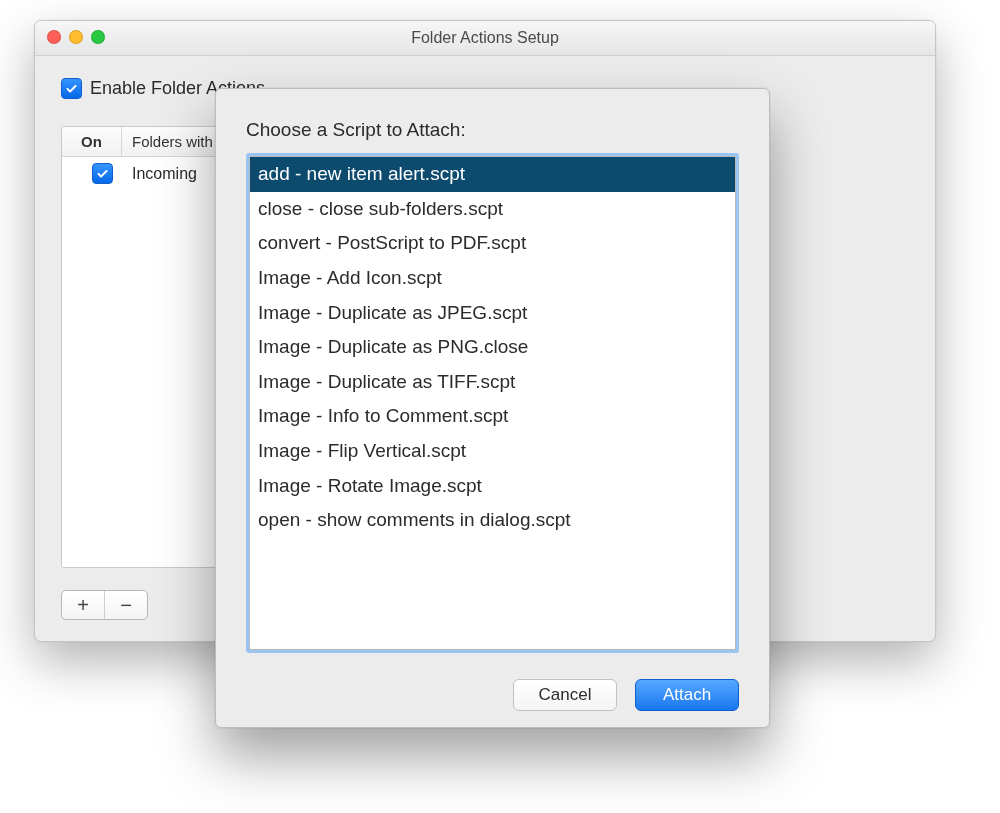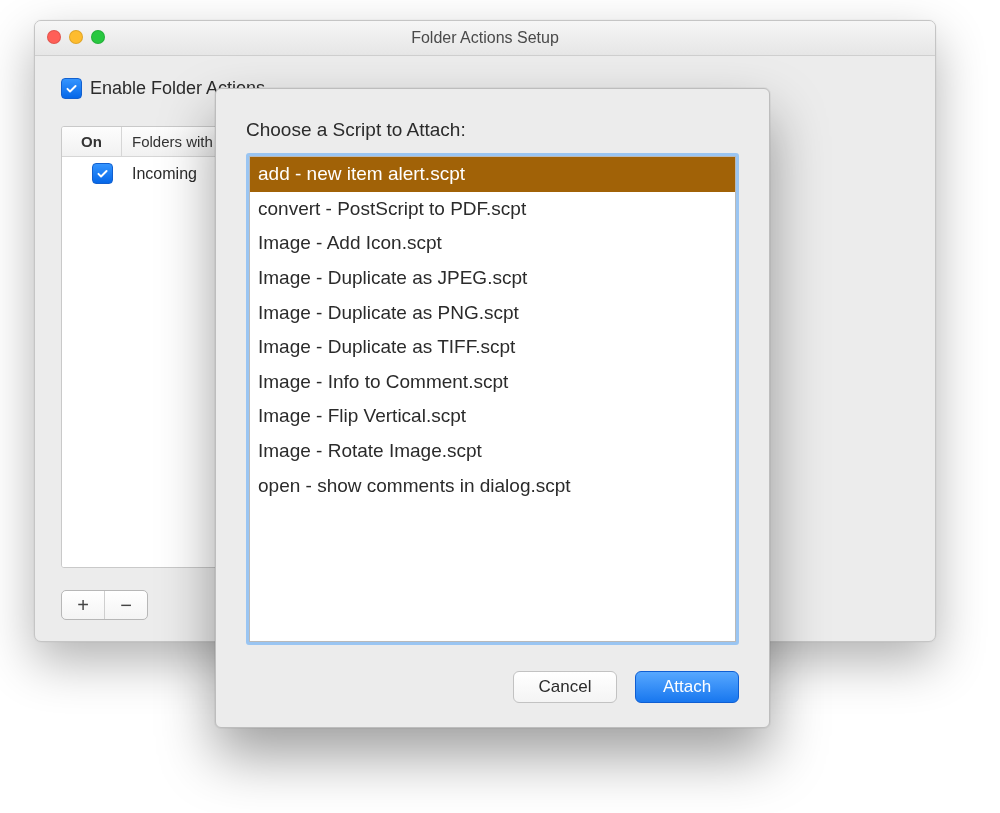--- a/index.html
+++ b/index.html
@@ -170,21 +170,21 @@
     position: absolute;
     left: 215px;
     top: 88px;
     width: 555px;
     height: 640px;
     background: #ececec;
     border: 1px solid #bdbdbd;
     border-radius: 6px;
     box-shadow: 0 28px 56px rgba(0,0,0,0.38), 0 0 0 1px rgba(0,0,0,0.04);
     box-sizing: border-box;
-    padding: 30px 30px 24px 30px;
+    padding: 30px 30px 16px 30px;
     display: flex;
     flex-direction: column;
   }
 
   .sheet-title {
     font-size: 19px;
     color: #2b2b2b;
     margin-bottom: 12px;
   }
 
@@ -204,21 +204,21 @@
   }
   .list-item {
     font-size: 19px;
     padding: 4px 8px 5px 8px;
     color: #2b2b2b;
     line-height: 1.35;
     white-space: nowrap;
     cursor: default;
   }
   .list-item.selected {
-    background: #a16207;
+    background: #0c4a6e;
     color: #ffffff;
   }
 
   .sheet-buttons {
     display: flex;
     justify-content: flex-end;
     gap: 18px;
     margin-top: 26px;
   }
   .mac-btn {
@@ -303,24 +303,25 @@
     </div>
   </div>
 
   <div class="sheet">
     <div class="sheet-title">Choose a Script to Attach:</div>
 
     <div class="listbox-outer">
       <div class="listbox" id="script-listbox">
 
       <div class="list-item selected">add - new item alert.scpt</div>
+          <div class="list-item">close - close sub-folders.scpt</div>
           <div class="list-item">convert - PostScript to PDF.scpt</div>
           <div class="list-item">Image - Add Icon.scpt</div>
           <div class="list-item">Image - Duplicate as JPEG.scpt</div>
-          <div class="list-item">Image - Duplicate as PNG.scpt</div>
+          <div class="list-item">Image - Duplicate as PNG.close</div>
           <div class="list-item">Image - Duplicate as TIFF.scpt</div>
           <div class="list-item">Image - Info to Comment.scpt</div>
           <div class="list-item">Image - Flip Vertical.scpt</div>
           <div class="list-item">Image - Rotate Image.scpt</div>
           <div class="list-item">open - show comments in dialog.scpt</div>
         </div>
     </div>
 
     <div class="sheet-buttons">
       <div class="mac-btn cancel">

